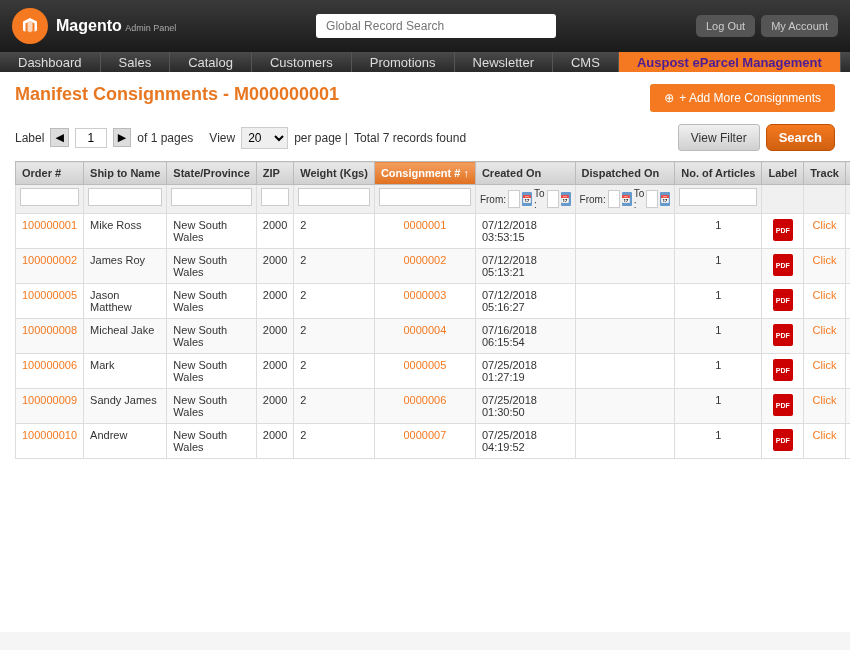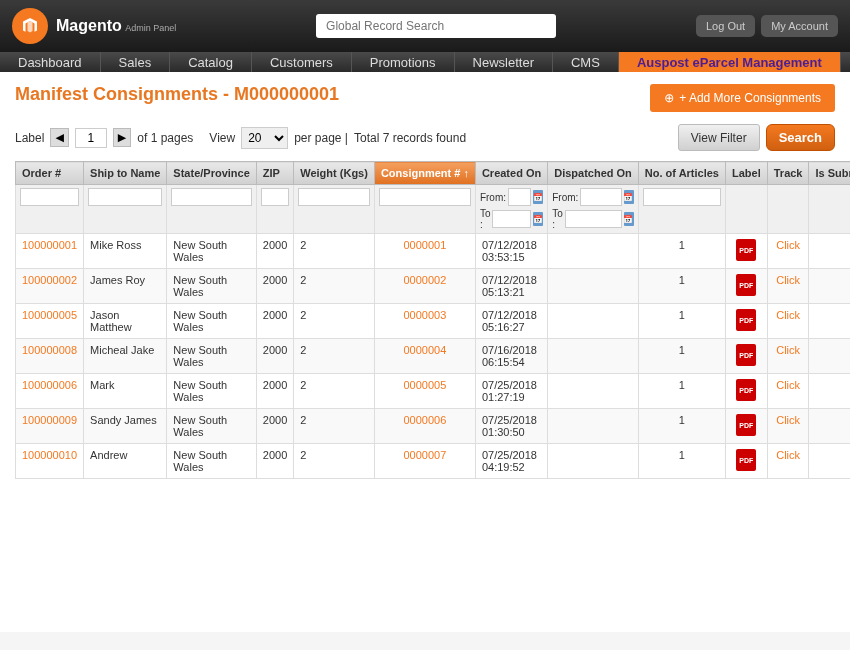--- a/index.html
+++ b/index.html
@@ -105,21 +105,21 @@
     }
     .data-table td {
       border: 1px solid #ddd; padding: 5px 6px;
       vertical-align: top; color: #333;
     }
     .data-table tr:nth-child(even) td { background: #f9f9f9; }
     .filter-row td { background: #f0f0f0 !important; padding: 3px 4px; }
     .filter-row input[type=text] {
       width: 100%; border: 1px solid #ccc; padding: 2px 3px; font-size: 11px;
     }
-    .date-filter { display: flex; flex-direction: column; gap: 2px; font-size: 10px; }
+    .date-filter { display: flex; gap: 2px; font-size: 10px; }
     .date-filter-row { display: flex; align-items: center; gap: 2px; }
     .date-filter-row input { width: 70px; border: 1px solid #ccc; padding: 1px 2px; font-size: 10px; }
     .date-icon {
       width: 14px; height: 14px; background: #6699cc;
       display: inline-flex; align-items: center; justify-content: center;
       color: white; font-size: 8px; cursor: pointer; border-radius: 1px;
     }
     .link-orange { color: #f47920; text-decoration: none; text-align: right; }
     .pdf-icon {
       width: 20px; height: 22px; background: #cc0000;

